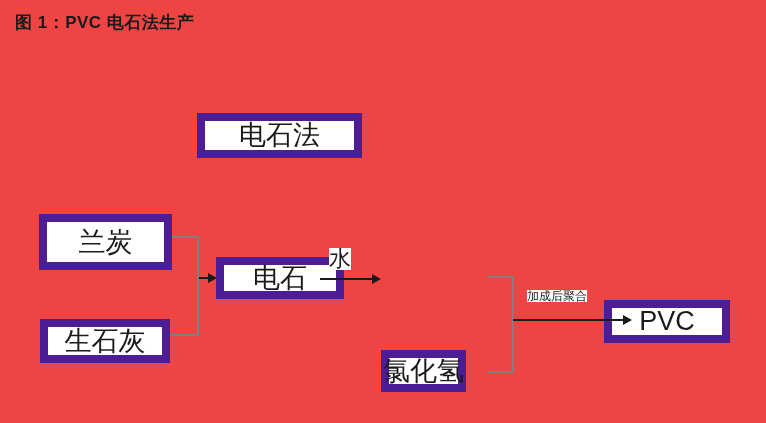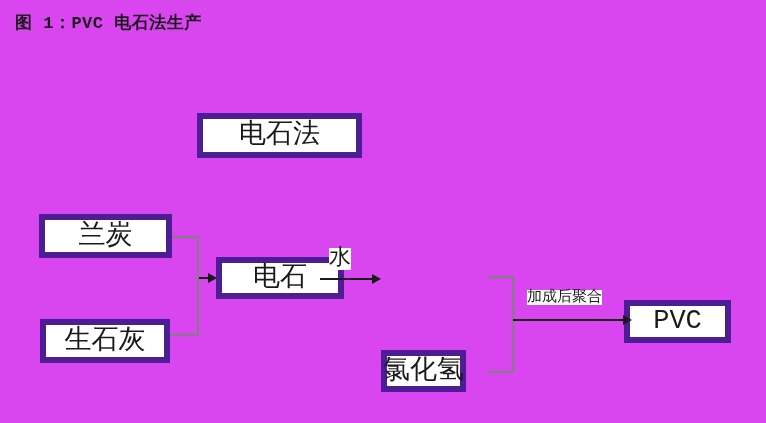--- a/index.html
+++ b/index.html
@@ -1,52 +1,52 @@
 <!DOCTYPE html>
 <html><head>
 <meta charset="utf-8">
 <style>
   html, body { margin: 0; padding: 0; background: #fff; }
   #canvas {
     position: relative;
     width: 766px;
     height: 423px;
-    background: #d946ef;
-    font-family: Liberation Mono, monospace;
+    background: #ef4444;
+    font-family: Liberation Sans, sans-serif;
     color: #1a1a1a;
     overflow: hidden;
   }
   .fig-title {
     position: absolute;
     left: 15px;
     top: 11px;
     font-size: 17px;
     font-weight: bold;
     letter-spacing: 0.5px;
     white-space: nowrap;
   }
   .node {
     position: absolute;
-    border: 6px solid #4c1d95;
+    border: 8px solid #4c1d95;
     background: #ffffff;
     display: flex;
     align-items: center;
     justify-content: center;
     font-size: 27px;
     line-height: 1;
     box-sizing: border-box;
     white-space: nowrap;
   }
   .n-method    { left: 197px; top: 113px; width: 165px; height: 45px; }
-  .n-semicoke  { left: 39px;  top: 214px; width: 133px; height: 44px; }
+  .n-semicoke  { left: 39px;  top: 214px; width: 133px; height: 56px; }
   .n-quicklime { left: 40px;  top: 313px; width: 130px; height: 44px; margin-top: 6px; }
   .n-carbide   { left: 216px; top: 257px; width: 128px; height: 42px; }
   .n-acetylene { left: 381px; top: 258px; width: 106px; height: 41px; }
   .n-hcl       { left: 381px; top: 350px; width: 85px; height: 42px; }
-  .n-pvc       { left: 624px; top: 300px; width: 107px; height: 43px; }
+  .n-pvc       { left: 604px; top: 300px; width: 126px; height: 43px; }
 
   .conn { position: absolute; background: #7f7f7f; }
   .c-semicoke-out  { left: 172px; top: 236px; width: 27px;  height: 2px; }
   .c-quicklime-out { left: 170px; top: 334px; width: 29px;  height: 2px; }
   .c-left-vert     { left: 197px; top: 236px; width: 2px;   height: 100px; }
   .c-acetylene-out { left: 487px; top: 276px; width: 27px;  height: 2px; }
   .c-hcl-out       { left: 488px; top: 371px; width: 26px;  height: 2px; }
   .c-right-vert    { left: 512px; top: 276px; width: 2px;   height: 97px; }
 
   .arrow-line { position: absolute; background: #1a1a1a; height: 2px; }
@@ -65,21 +65,21 @@
   .a2-head { left: 372px; top: 274px; }
   .a3-head { left: 623px; top: 315px; }
 
   .edge-label {
     position: absolute;
     background: #ffffff;
     line-height: 1;
     white-space: nowrap;
   }
   .l-water   { left: 329px; top: 248px; font-size: 22px; }
-  .l-polymer { left: 527px; top: 290px; font-size: 15px; }
+  .l-polymer { left: 527px; top: 290px; font-size: 12px; }
 </style>
 </head>
 <body>
 
 <div id="canvas">
 
   <div class="fig-title">图 1：PVC 电石法生产</div>
 
   <div class="node n-method">电石法</div>
 

